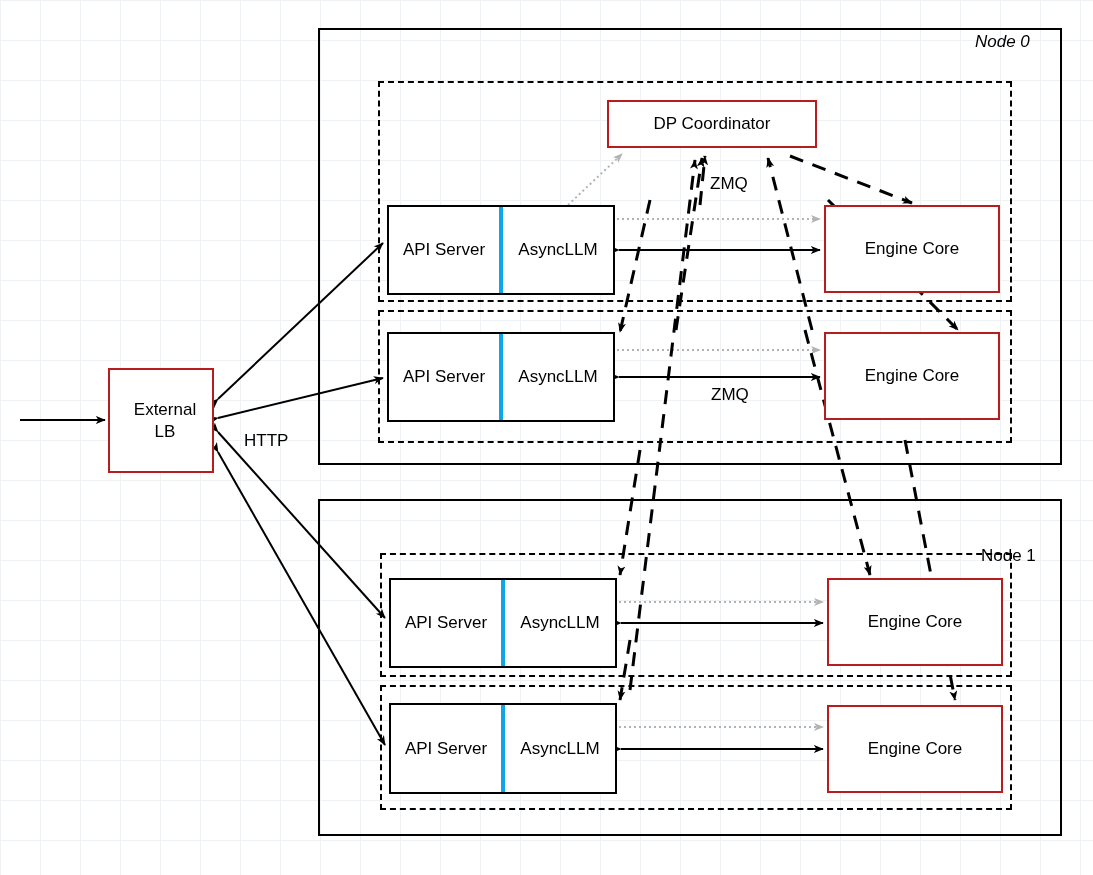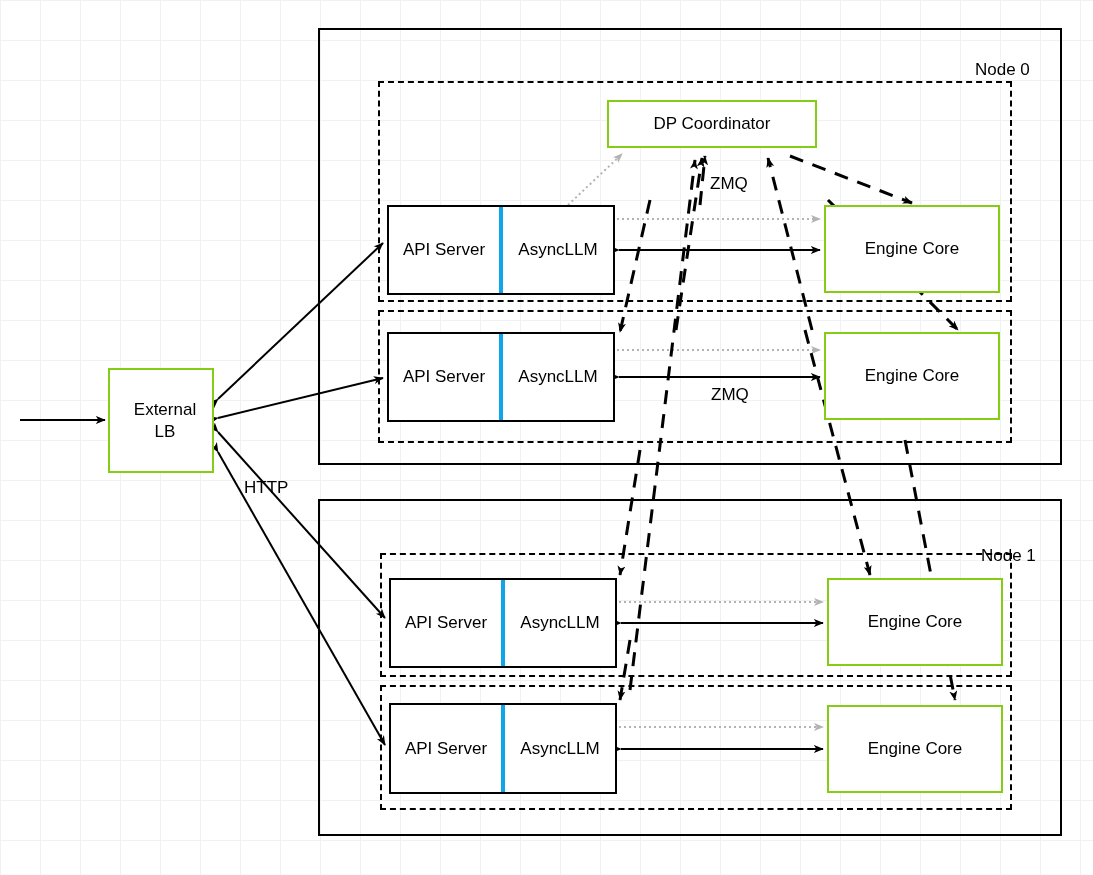--- a/index.html
+++ b/index.html
@@ -4,21 +4,21 @@
 <style>
   html,body{margin:0;padding:0;background:#ffffff;}
   body{width:1093px;height:875px;position:relative;overflow:hidden;
        font-family:"Liberation Sans","DejaVu Sans",sans-serif;}
   #grid{position:absolute;inset:0;
         background-image:
           linear-gradient(to right, #eef2f4 1px, transparent 1px),
           linear-gradient(to bottom, #eef2f4 1px, transparent 1px);
         background-size:40px 40px;}
   #canvas{position:absolute;inset:0;}
-  .box{position:absolute;background:#ffffff;border:2px solid #84cc16;
+  .box{position:absolute;background:#ffffff;border:2px solid #b91c1c;
        box-sizing:border-box;display:flex;align-items:center;justify-content:center;
        font-size:17px;color:#000;line-height:1.25;text-align:center;}
   .split{position:absolute;background:#ffffff;border:2px solid #000;box-sizing:border-box;display:flex;}
   .split > div{flex:1;display:flex;align-items:center;justify-content:center;font-size:17px;color:#000;}
   .split > div:first-child{border-right:4px solid #0ea5e9;}
   .grp-node{position:absolute;border:2px solid #000;background:transparent;box-sizing:border-box;}
   .grp-dash{position:absolute;border:2px dashed #000;background:transparent;box-sizing:border-box;}
   .lbl{position:absolute;font-size:17px;color:#000;white-space:nowrap;}
   svg{position:absolute;top:0;left:0;width:1093px;height:875px;overflow:visible;}
 </style>
@@ -134,21 +134,21 @@
     <g>
       <line x1="640" y1="450" x2="620" y2="575" stroke="#000" stroke-width="3" stroke-dasharray="14,10" marker-end="url(#ah)"></line>
     </g>
 
     <g>
       <line x1="630" y1="640" x2="620" y2="700" stroke="#000" stroke-width="3" stroke-dasharray="14,10" marker-end="url(#ah)"></line>
     </g>
   </svg>
 
   <div class="grp-node" style="left:318px;top:28px;width:744px;height:437px;"></div>
-  <div class="lbl" style="left:975px;top:60px;">Node 0</div>
+  <div class="lbl" style="left:975px;top:32px;font-style:italic;">Node 0</div>
 
   <div class="grp-dash" style="left:378px;top:81px;width:634px;height:221px;"></div>
   <div class="grp-dash" style="left:378px;top:310px;width:634px;height:133px;"></div>
 
   <div class="box" style="left:607px;top:100px;width:210px;height:48px;">DP Coordinator</div>
 
   <div class="split" style="left:387px;top:205px;width:228px;height:90px;">
     <div>API Server</div>
     <div>AsyncLLM</div>
   </div>
@@ -178,15 +178,15 @@
   <div class="split" style="left:389px;top:703px;width:228px;height:91px;">
     <div>API Server</div>
     <div>AsyncLLM</div>
   </div>
   <div class="box" style="left:827px;top:705px;width:176px;height:88px;">Engine Core</div>
 
   <div class="box" style="left:108px;top:368px;width:106px;height:105px;flex-direction:column;padding-left:8px;">
     <span>External</span>
     <span>LB</span>
   </div>
-  <div class="lbl" style="left:244px;top:431px;margin-top:47px;">HTTP</div>
+  <div class="lbl" style="left:244px;top:431px;">HTTP</div>
 
 </div>
 
 </body></html>

